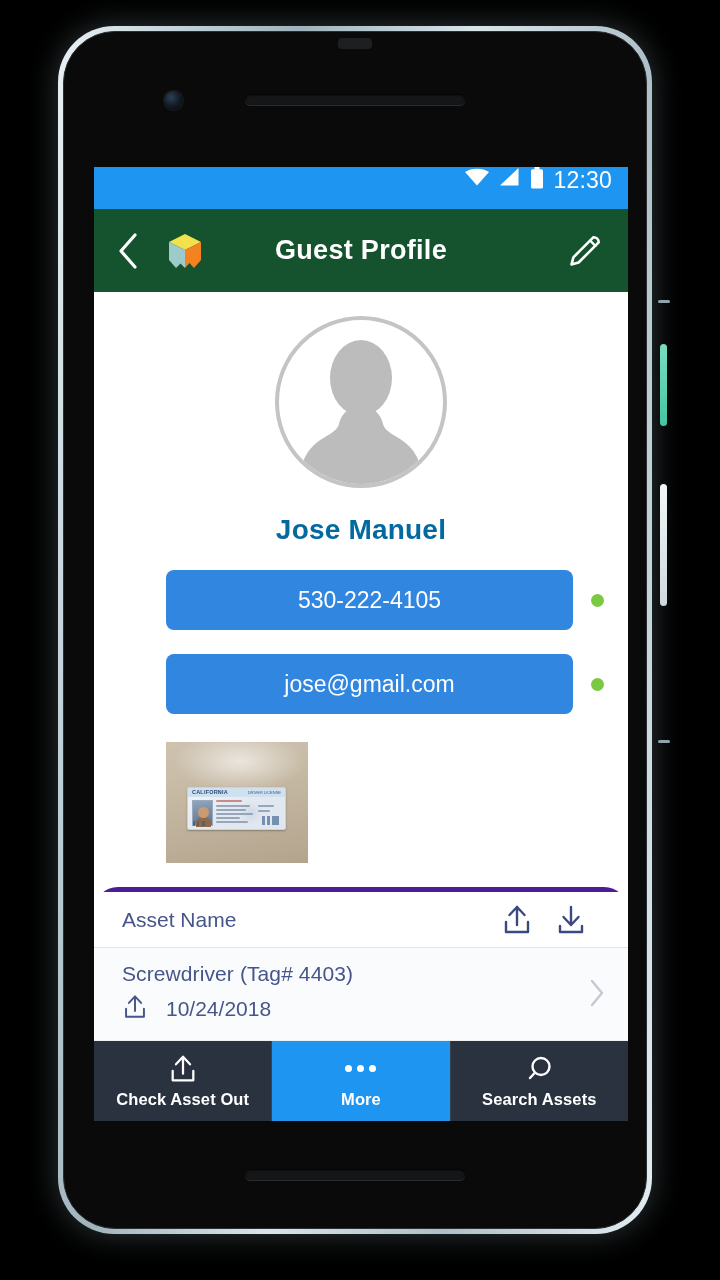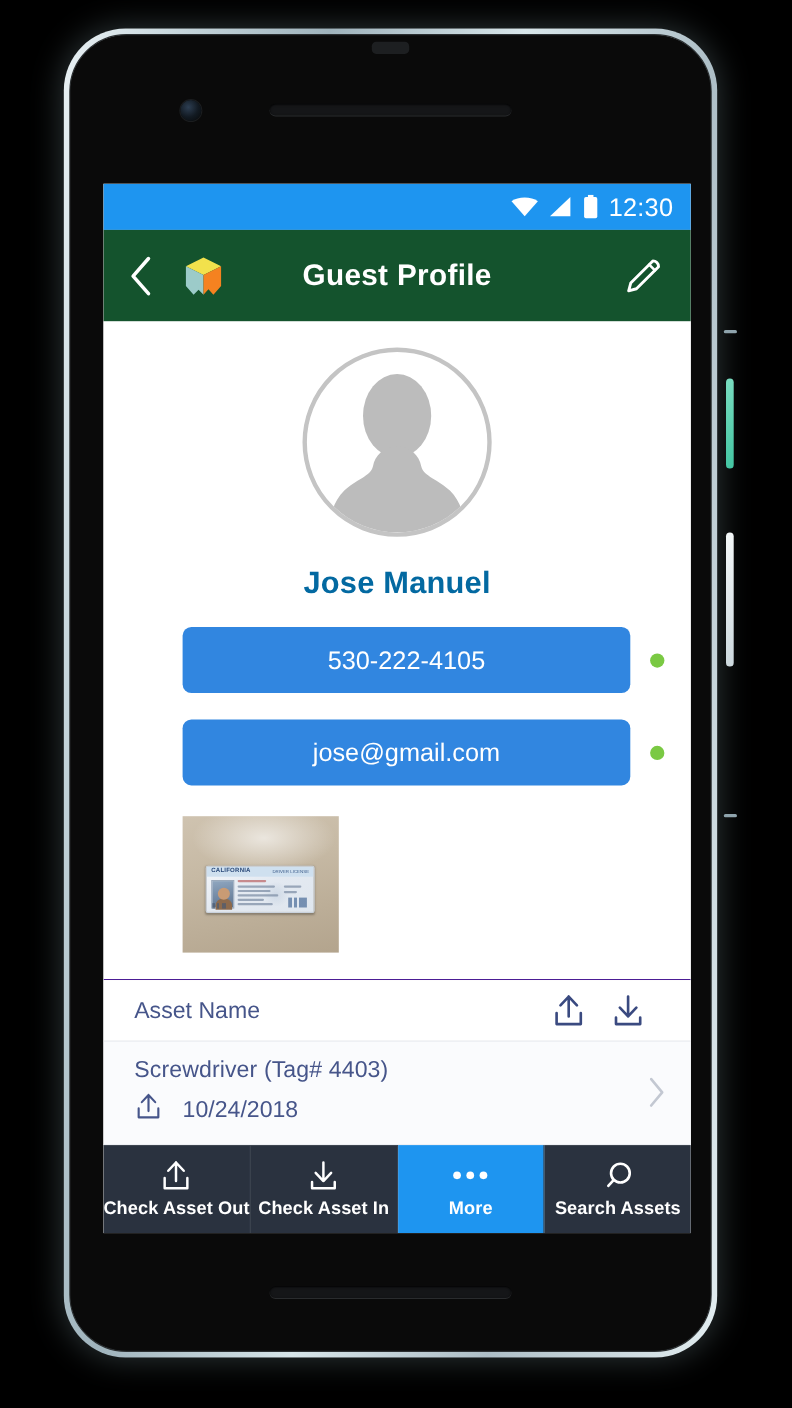--- a/index.html
+++ b/index.html
@@ -71,21 +71,21 @@
   #screen {
     position: absolute; left: 30px; top: 135px;
     width: 534px; height: 954px;
     background: #fff; overflow: hidden;
     display: flex; flex-direction: column;
   }
 
   
   #status-bar {
     height: 42px; background: #1E95F0;
-    display: flex; align-items: center; justify-content: flex-end;
+    display: flex; align-items: flex-start; justify-content: flex-end;
     padding-right: 16px; gap: 9px; flex: none;
   }
   #status-bar .st-ico { display:flex; align-items:center; }
   #status-time { color:#fff; font-size: 23px; font-weight: 400; letter-spacing:.2px; }
 
   
   #app-bar {
     height: 83px; background: #14532d; flex: none;
     display: flex; align-items: center; padding: 0 22px; position: relative;
   }
@@ -140,21 +140,21 @@
   .id-line.red { background:#b34a4a; opacity:.6; }
   #id-sig { position:absolute; left:5px; bottom:3px; width:19px; height:5px;
     background: linear-gradient(90deg,#4a5a72 0 2px, transparent 2px 4px, #4a5a72 4px 6px, transparent 6px 9px, #4a5a72 9px 12px, transparent 12px 19px);
     opacity:.7; }
   #id-stamp { position:absolute; right:6px; bottom:4px; width:17px; height:9px;
     background: linear-gradient(90deg,#3c6090 0 3px, transparent 3px 5px, #3c6090 5px 8px, transparent 8px 10px, #3c6090 10px 14px); opacity:.65; }
   #id-hologram { position:absolute; right:22px; top:14px; width:24px; height:22px; border-radius:50%;
     background: radial-gradient(circle, rgba(200,212,226,.75) 0%, rgba(220,228,238,.15) 70%); }
 
   
-  #asset-section { margin-top: 24px; border-top: 1px solid #4c1d95; }
+  #asset-section { margin-top: 24px; border-top: 5px solid #4c1d95; border-radius: 24px; }
   #asset-header {
     height: 56px; display:flex; align-items:center; padding-left: 28px; padding-right: 30px;
     border-bottom: 1px solid #e0e3e9; background:#fff;
   }
   #asset-header-label { font-size: 21px; color:#46558a; flex: 1; }
   .asset-hdr-ico { width: 54px; display:flex; justify-content:center; cursor:pointer; }
 
   #asset-list { background: #fafbfd; }
   .asset-row {
     display:flex; align-items:center; padding: 14px 22px 16px 28px; cursor:pointer;
@@ -337,29 +337,20 @@
           <div class="nav-item">
             <span class="nav-ico">
               <svg width="30" height="30" viewBox="0 0 30 32">
                 <path d="M15 3 L15 21 M15 3 L7.5 11 M15 3 L22.5 11" fill="none" stroke="#fff" stroke-width="2.4" stroke-linecap="round" stroke-linejoin="round"></path>
                 <path d="M4 18 L4 28 L26 28 L26 18" fill="none" stroke="#fff" stroke-width="2.4" stroke-linecap="round" stroke-linejoin="round"></path>
               </svg>
             </span>
             <span class="nav-label">Check Asset Out</span>
           </div>
 
-          <div class="nav-item">
-            <span class="nav-ico">
-              <svg width="30" height="30" viewBox="0 0 30 32">
-                <path d="M15 3 L15 21 M15 21 L7.5 13 M15 21 L22.5 13" fill="none" stroke="#fff" stroke-width="2.4" stroke-linecap="round" stroke-linejoin="round"></path>
-                <path d="M4 22 L4 28 L26 28 L26 22" fill="none" stroke="#fff" stroke-width="2.4" stroke-linecap="round" stroke-linejoin="round"></path>
-              </svg>
-            </span>
-            <span class="nav-label">Check Asset In</span>
-          </div>
 
           <div class="nav-item active">
             <span class="nav-ico">
               <span class="dots">
                   <i></i>
                   <i></i>
                   <i></i>
                 </span>
             </span>
             <span class="nav-label">More</span>

